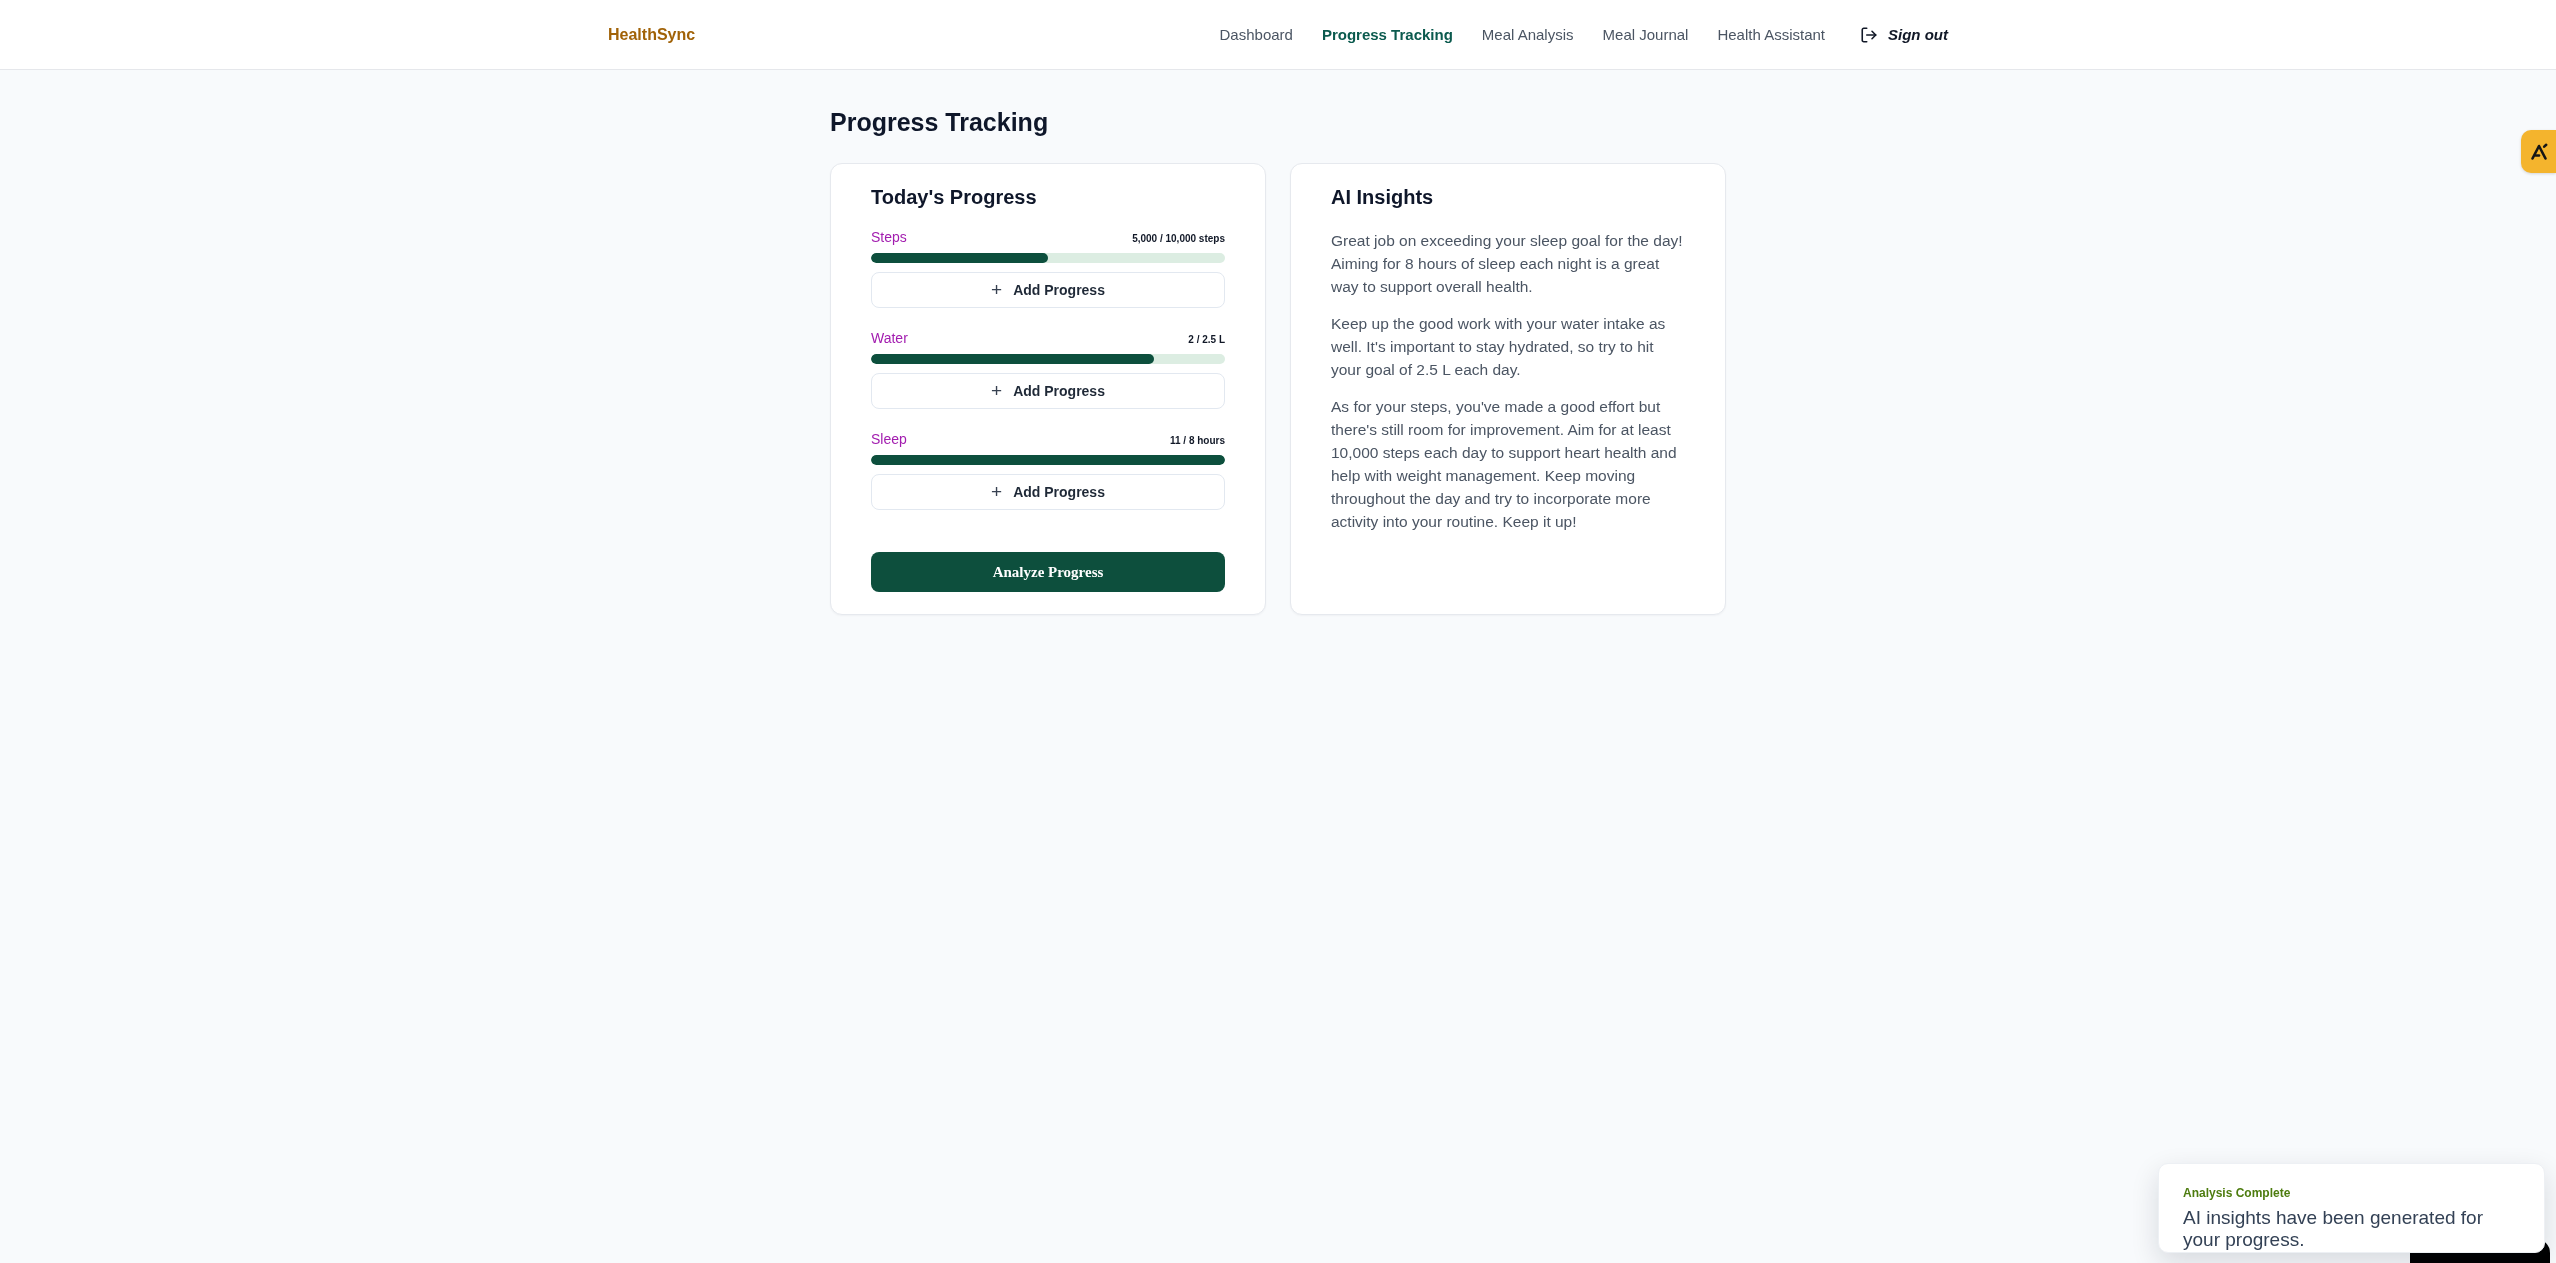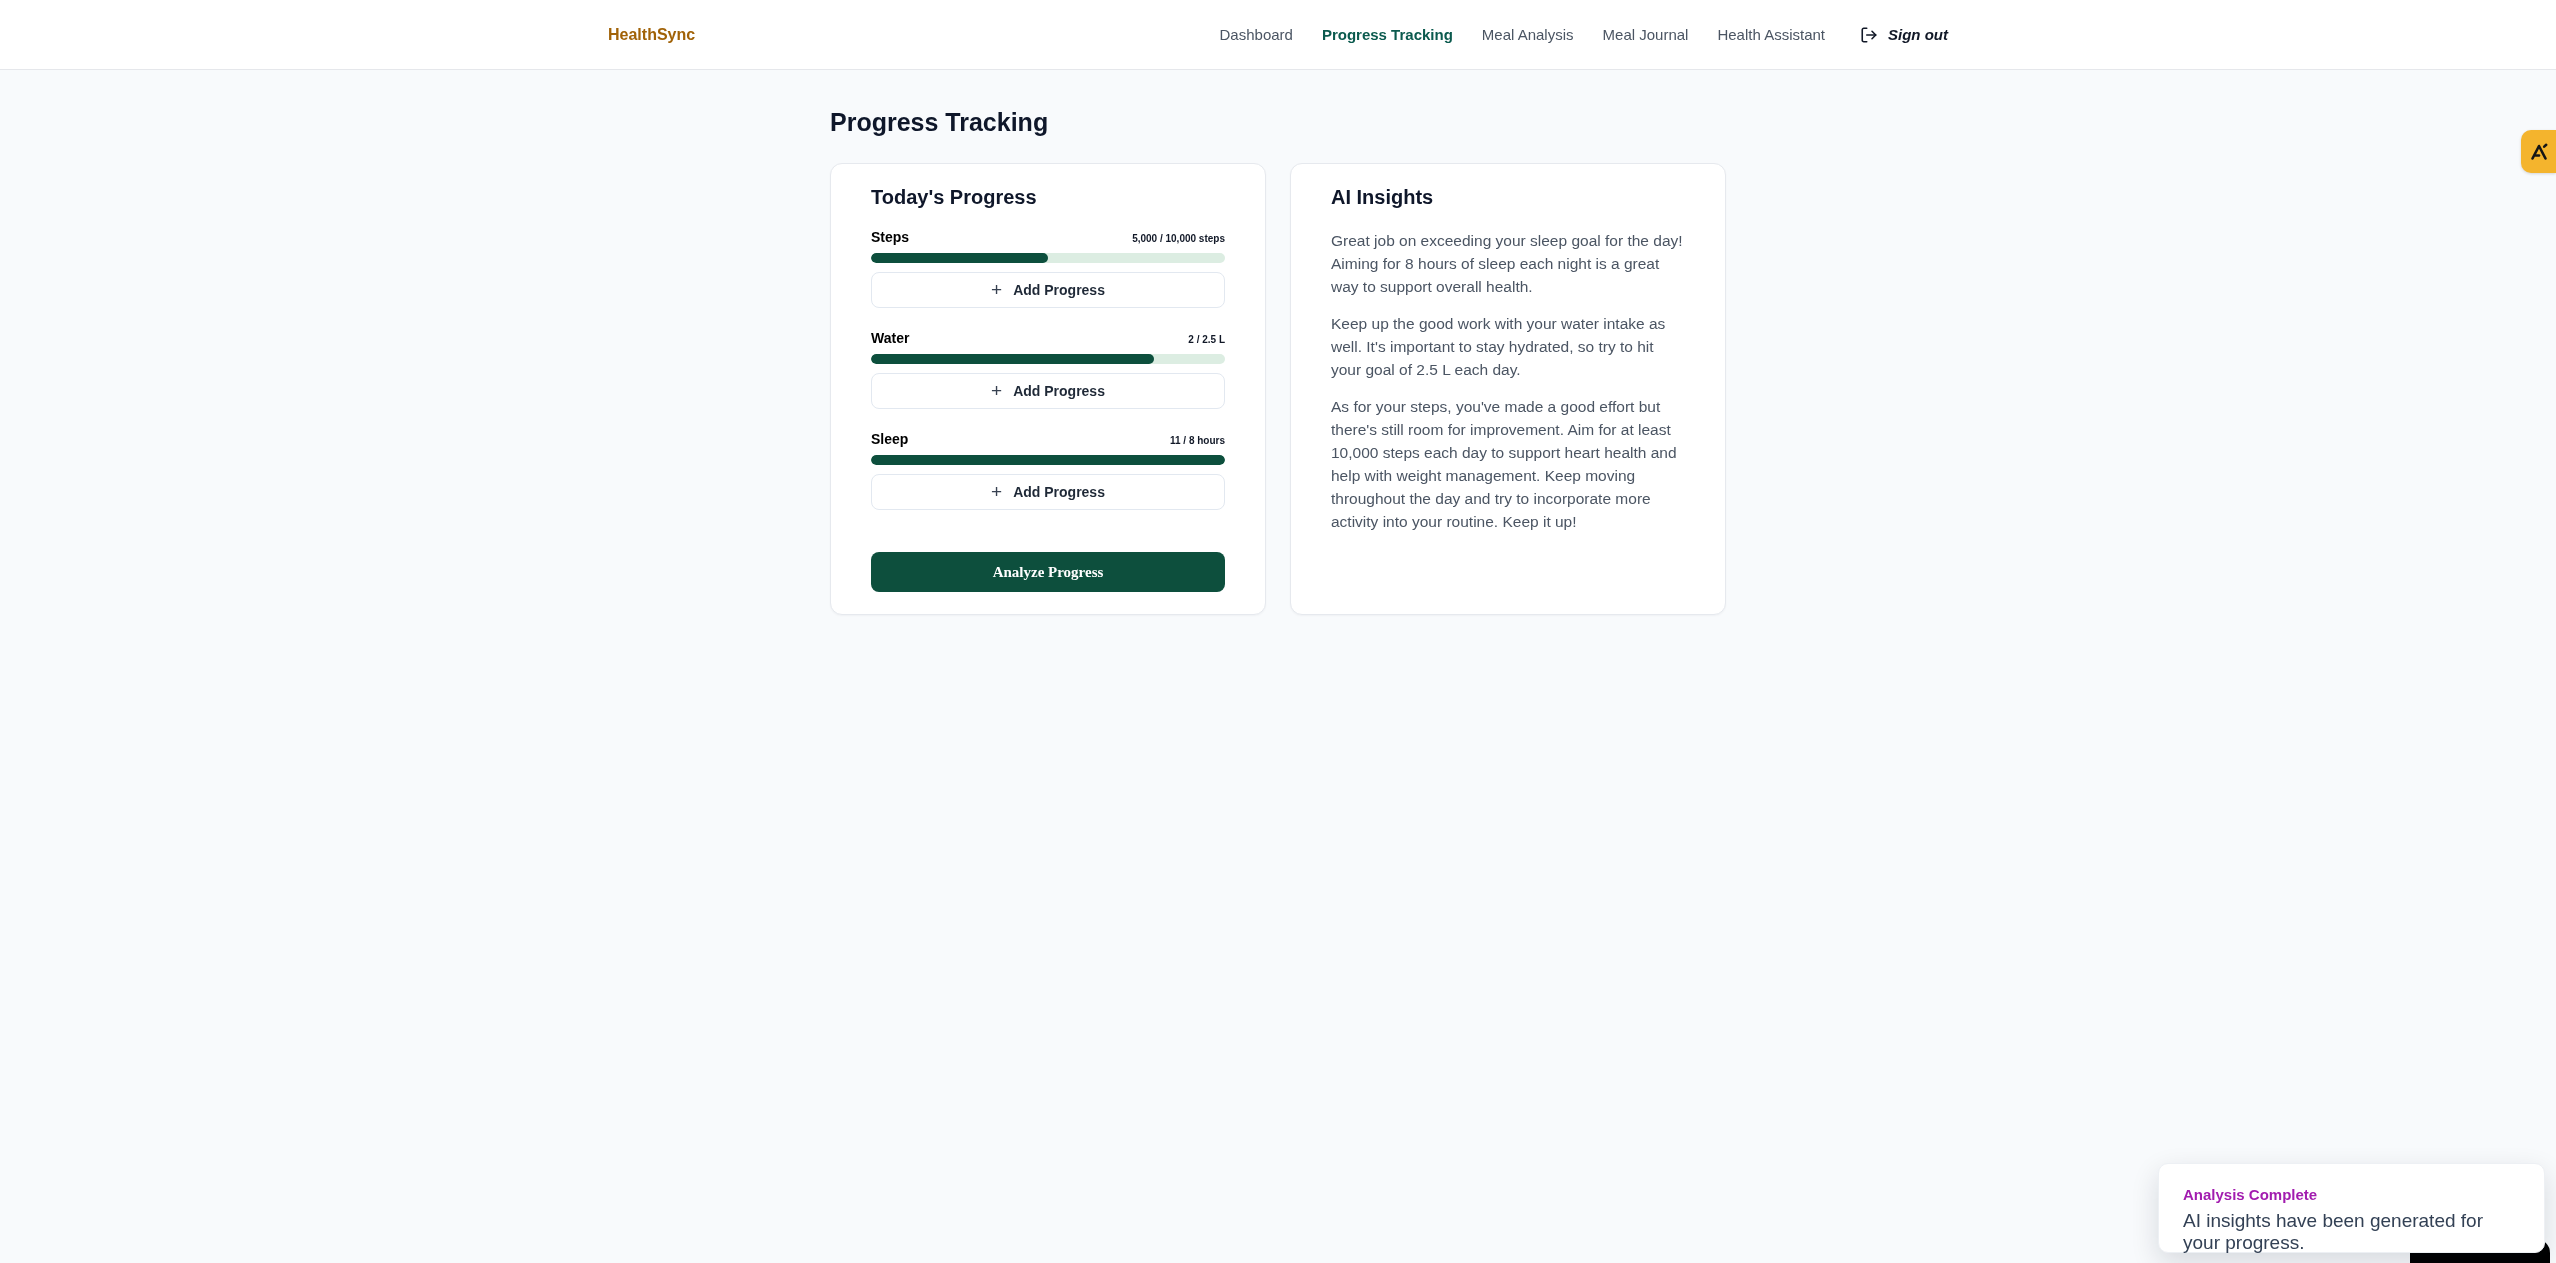--- a/index.html
+++ b/index.html
@@ -63,21 +63,21 @@
     padding: 22px 40px;
     box-shadow: 0 1px 2px rgba(16,24,40,0.04);
   }
   .card-title { font-size: 20px; font-weight: 700; color: #0f172a; margin-bottom: 20px; }
 
   .metric { margin-bottom: 22px; }
   .metric-head {
     display: flex; justify-content: space-between; align-items: baseline;
     margin-bottom: 8px;
   }
-  .metric-label { font-size: 14px; font-weight: 700; color: #000000; }
+  .metric-label { font-size: 14px; font-weight: 400; color: #a21caf; }
   .metric-value { font-size: 10px; font-weight: 700; color: #111827; }
   .bar-track {
     height: 10px; border-radius: 999px;
     background: #dcede2; overflow: hidden;
   }
   .bar-fill { height: 100%; border-radius: 999px; background: #0d4f3d; }
 
   .add-btn {
     margin-top: 9px;
     width: 100%; height: 36px;
@@ -128,21 +128,21 @@
   .toast {
     position: absolute; right: 11px; bottom: 10px;
     width: 387px; height: 90px;
     background: #ffffff;
     border: 1px solid #edf0f4;
     border-radius: 10px;
     box-shadow: 0 10px 28px rgba(15,23,42,0.14);
     padding: 22px 24px;
     z-index: 10;
   }
-  .toast-title { font-size: 15px; font-weight: 700; color: #a21caf; margin-bottom: 7px; }
+  .toast-title { font-size: 12px; font-weight: 700; color: #4d7c0f; margin-bottom: 7px; }
   .toast-msg { font-size: 19px; color: #334155; }
 </style>
 </head>
 <body>
 
 <header class="app-header">
   <div class="header-inner">
     <div class="logo">HealthSync</div>
     <nav class="top-nav">
       <a class="nav-link">Dashboard</a>

